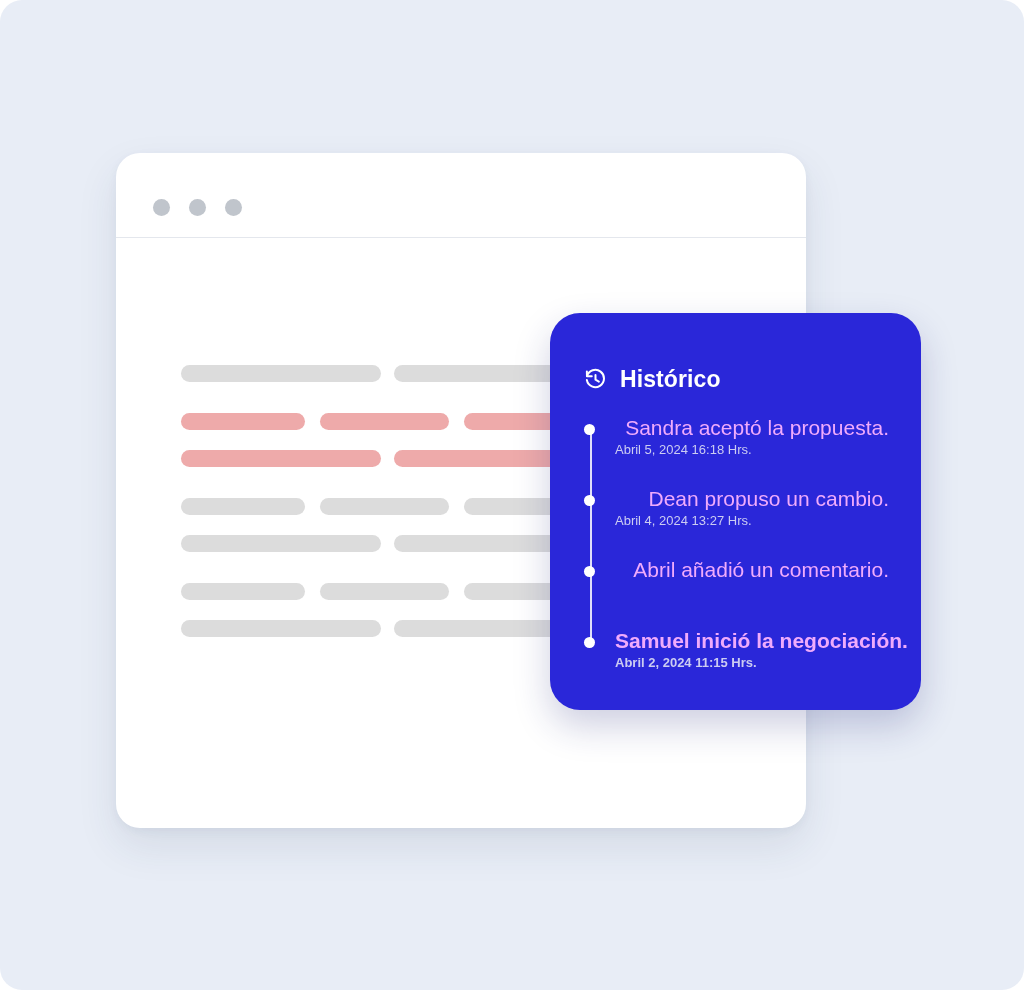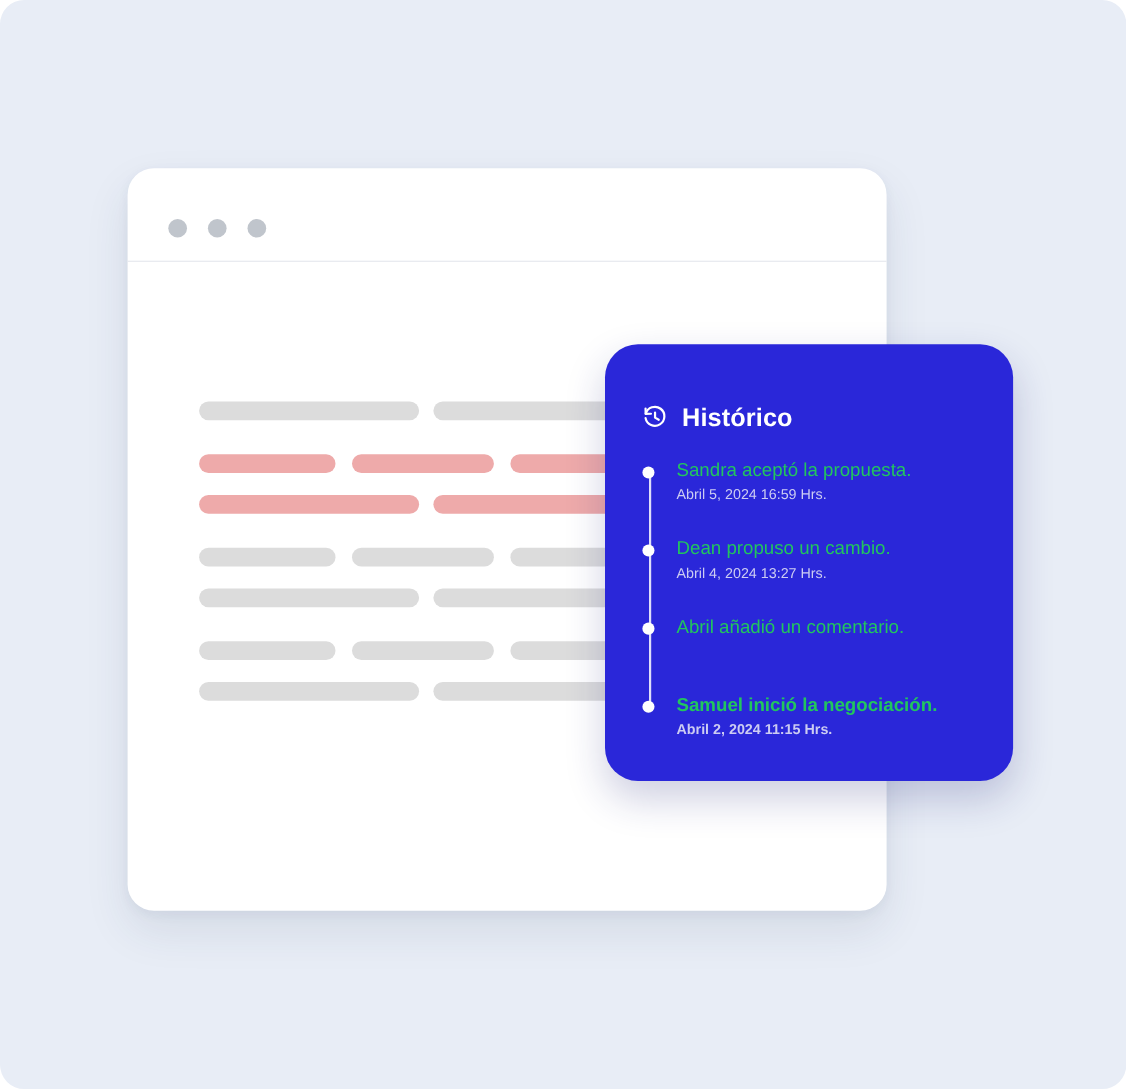--- a/index.html
+++ b/index.html
@@ -152,24 +152,25 @@
   .tl-dot {
     position: absolute;
     left: 0px;
     top: 7px;
     width: 11px;
     height: 11px;
     border-radius: 50%;
     background: #ffffff;
   }
   .tl-title {
-    color: #22c55e;
-    font-size: 17px;
+    color: #f0abfc;
+    font-size: 21px;
     line-height: 22px;
     white-space: nowrap;
+    text-align: right;
   }
   .tl-date {
     color: #ccccf2;
     font-size: 13px;
     line-height: 20px;
     margin-top: 1px;
     white-space: nowrap;
   }
 </style>
 </head>
@@ -233,21 +234,21 @@
       </svg>
       <div class="history-title">Histórico</div>
     </div>
 
     <div class="timeline">
       <div class="timeline-line"></div>
 
     <div class="tl-item">
           <div class="tl-dot"></div>
           <div class="tl-title">Sandra aceptó la propuesta.</div>
-          <div class="tl-date">Abril 5, 2024 16:59 Hrs.</div>
+          <div class="tl-date">Abril 5, 2024 16:18 Hrs.</div>
         </div>
         <div class="tl-item">
           <div class="tl-dot"></div>
           <div class="tl-title">Dean propuso un cambio.</div>
           <div class="tl-date">Abril 4, 2024 13:27 Hrs.</div>
         </div>
         <div class="tl-item">
           <div class="tl-dot"></div>
           <div class="tl-title">Abril añadió un comentario.</div>
         </div>

